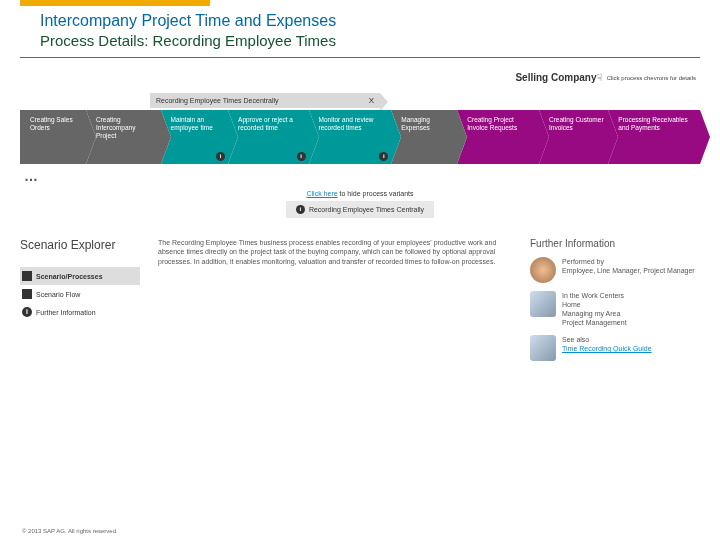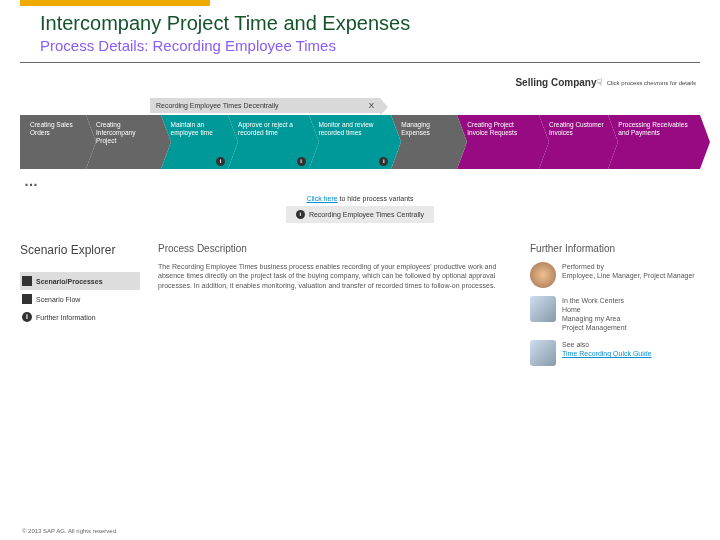--- a/index.html
+++ b/index.html
@@ -1,20 +1,20 @@
 <!DOCTYPE html>
 <html><head>
 <meta charset="utf-8">
 <style>
   * { box-sizing: border-box; margin: 0; padding: 0; }
   body { font-family: Arial, sans-serif; font-size: 8px; color: #333; width: 720px; height: 540px; background: #fff; position: relative; }
   .gold-bar { height: 6px; background: #f0ab00; width: 190px; margin-left: 20px; }
   .header { padding: 6px 20px 8px; border-bottom: 1px solid #666; margin: 0 20px; }
-  .title { font-size: 20px; font-weight: 300; color: #14532d; }
-  .subtitle { font-size: 15px; font-weight: 300; color: #8b5cf6; margin-top: 2px; }
+  .title { font-size: 16px; font-weight: 300; color: #0369a1; }
+  .subtitle { font-size: 15px; font-weight: 300; color: #14532d; margin-top: 2px; }
   .row1 { display: flex; justify-content: flex-end; padding: 14px 24px 6px; align-items: center; }
   .selling { font-size: 10px; font-weight: bold; }
   .hint { font-size: 6px; color: #444; display: flex; align-items: center; gap: 4px; }
   .hint-icon { font-size: 10px; }
   .flow-area { padding: 4px 20px; }
   .group-label { position: relative; margin-left: 130px; width: 230px; background: #d9d9d9; padding: 3px 6px; font-size: 7px; color: #333; display: flex; justify-content: space-between; align-items: center; }
   .group-label::after { content:""; position:absolute; right:-8px; top:0; width:0; height:0; border-top:9px solid transparent; border-bottom:9px solid transparent; border-left:8px solid #d9d9d9; }
   .flow-row { display: flex; gap: 0; margin-top: 2px; }
   .chev { position: relative; height: 54px; padding: 6px 4px 6px 10px; display: flex; align-items: flex-start; color: #fff; font-size: 6.5px; line-height: 1.2; min-width: 66px; }
   .chev::after { content:""; position:absolute; right:-10px; top:0; width:0; height:0; border-top:27px solid transparent; border-bottom:27px solid transparent; border-left:10px solid; z-index:2; }
@@ -127,21 +127,20 @@
           <span class="nav-icon"></span>
           <span>Scenario Flow</span>
         </div>
         <div class="nav-item">
           <span class="nav-icon info">i</span>
           <span>Further Information</span>
         </div>
       </div>
   </div>
   <div class="desc">
-    <div class="desc-title">Process Description</div>
     <div class="desc-body">The Recording Employee Times business process enables recording of your employees' productive work and absence times directly on the project task of the buying company, which can be followed by optional approval processes. In addition, it enables monitoring, valuation and transfer of recorded times to follow-on processes.</div>
   </div>
   <div class="fi">
     <div class="fi-title">Further Information</div>
     <div id="fi-rows">
         <div class="fi-row">
           <div class="fi-img round"></div>
           <div>Performed by<br>Employee, Line Manager, Project Manager</div>
         </div>
         <div class="fi-row">

